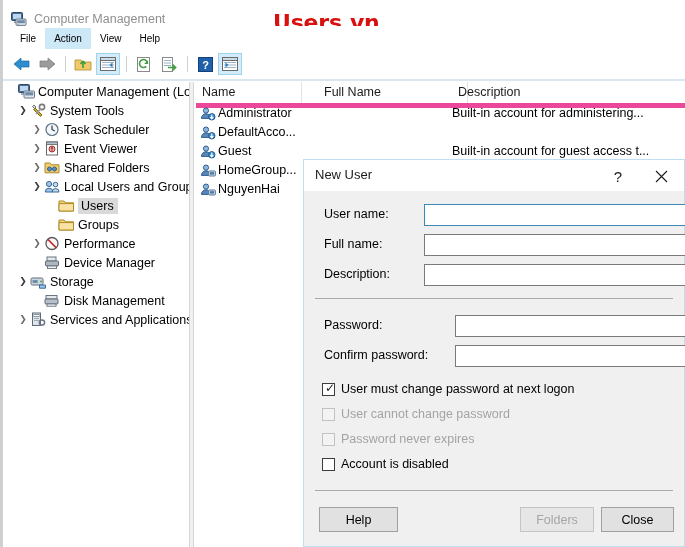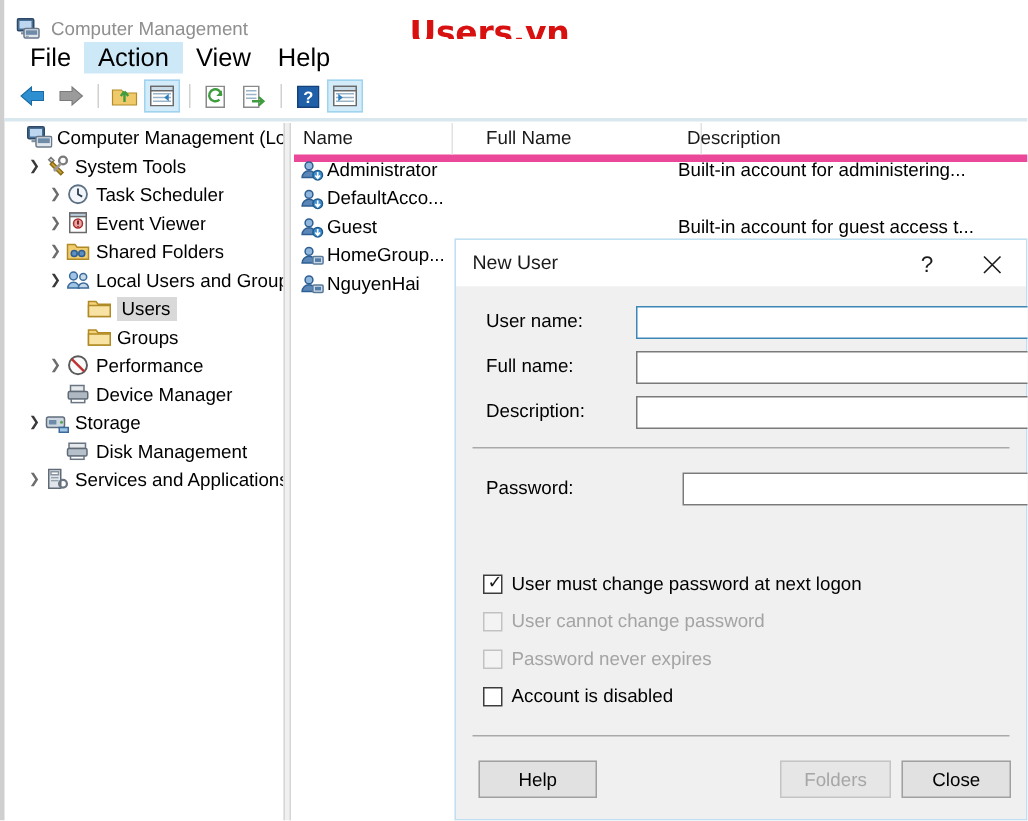--- a/index.html
+++ b/index.html
@@ -12,21 +12,21 @@
   
   #app-window{position:absolute;inset:0;background:#ffffff;}
   #left-edge-strip{position:absolute;left:0;top:0;width:3px;height:547px;background:#cfcfcf;}
   #titlebar{position:absolute;left:3px;top:0;width:682px;height:26px;background:#ffffff;
     display:flex;align-items:flex-end;padding-left:8px;box-sizing:border-box;}
   #titlebar .tb-icon{width:16px;height:14px;position:relative;margin-right:7px;flex:none;}
   #titlebar .title-text{color:#8f8f8f;font-size:12.5px;}
 
   #menubar{position:absolute;left:3px;top:26px;width:682px;height:24px;background:#ffffff;
     display:flex;align-items:center;padding-left:8px;box-sizing:border-box;}
-  .menu-item{padding:3px 9px;font-size:17px;color:#000;line-height:15px;}
+  .menu-item{padding:3px 9px;font-size:10px;color:#000;line-height:15px;}
   .menu-item.active{background:#cde8f7;}
 
   #toolbar{position:absolute;left:3px;top:50px;width:682px;height:28px;background:#ffffff;
     display:flex;align-items:center;padding-left:7px;box-sizing:border-box;}
   .tb-btn{width:24px;height:22px;margin-right:1px;display:flex;align-items:center;justify-content:center;
     position:relative;border:1px solid transparent;box-sizing:border-box;}
   .tb-btn.sel{background:#d4ecfa;border:1px solid #9fd4ee;}
   .tb-sep{width:1px;height:16px;background:#d0d0d0;margin:0 5px;}
   #toolbar-underline{position:absolute;left:3px;top:78px;width:682px;height:3px;
     background:linear-gradient(to bottom,#ffffff 0,#ffffff 1px,#d9e7ef 1px,#d9e7ef 3px);}
@@ -473,20 +473,24 @@
         <span class="field-input" style="left:100px;width:270px" title=""></span>
       </div>
 
       <div class="hsep" style="left:11px;top:107px;width:358px"></div>
 
       <div class="field-row" style="left:20px;top:124px;width:350px">
         <span class="field-label">Password:</span>
         <span class="field-input" style="left:131px;width:239px" title=""></span>
       </div>
 
+      <div class="field-row" style="left:20px;top:154px;width:350px">
+        <span class="field-label">Confirm password:</span>
+        <span class="field-input" style="left:131px;width:239px" title=""></span>
+      </div>
 
       <div class="cbrow" style="left:18px;top:189px">
         <span class="cbox">
             <span class="chk">✓</span>
           </span>
         <span>User must change password at next logon</span>
       </div>
 
       <div class="cbrow disabled" style="left:18px;top:214px">
         <span class="cbox disabled"></span>

